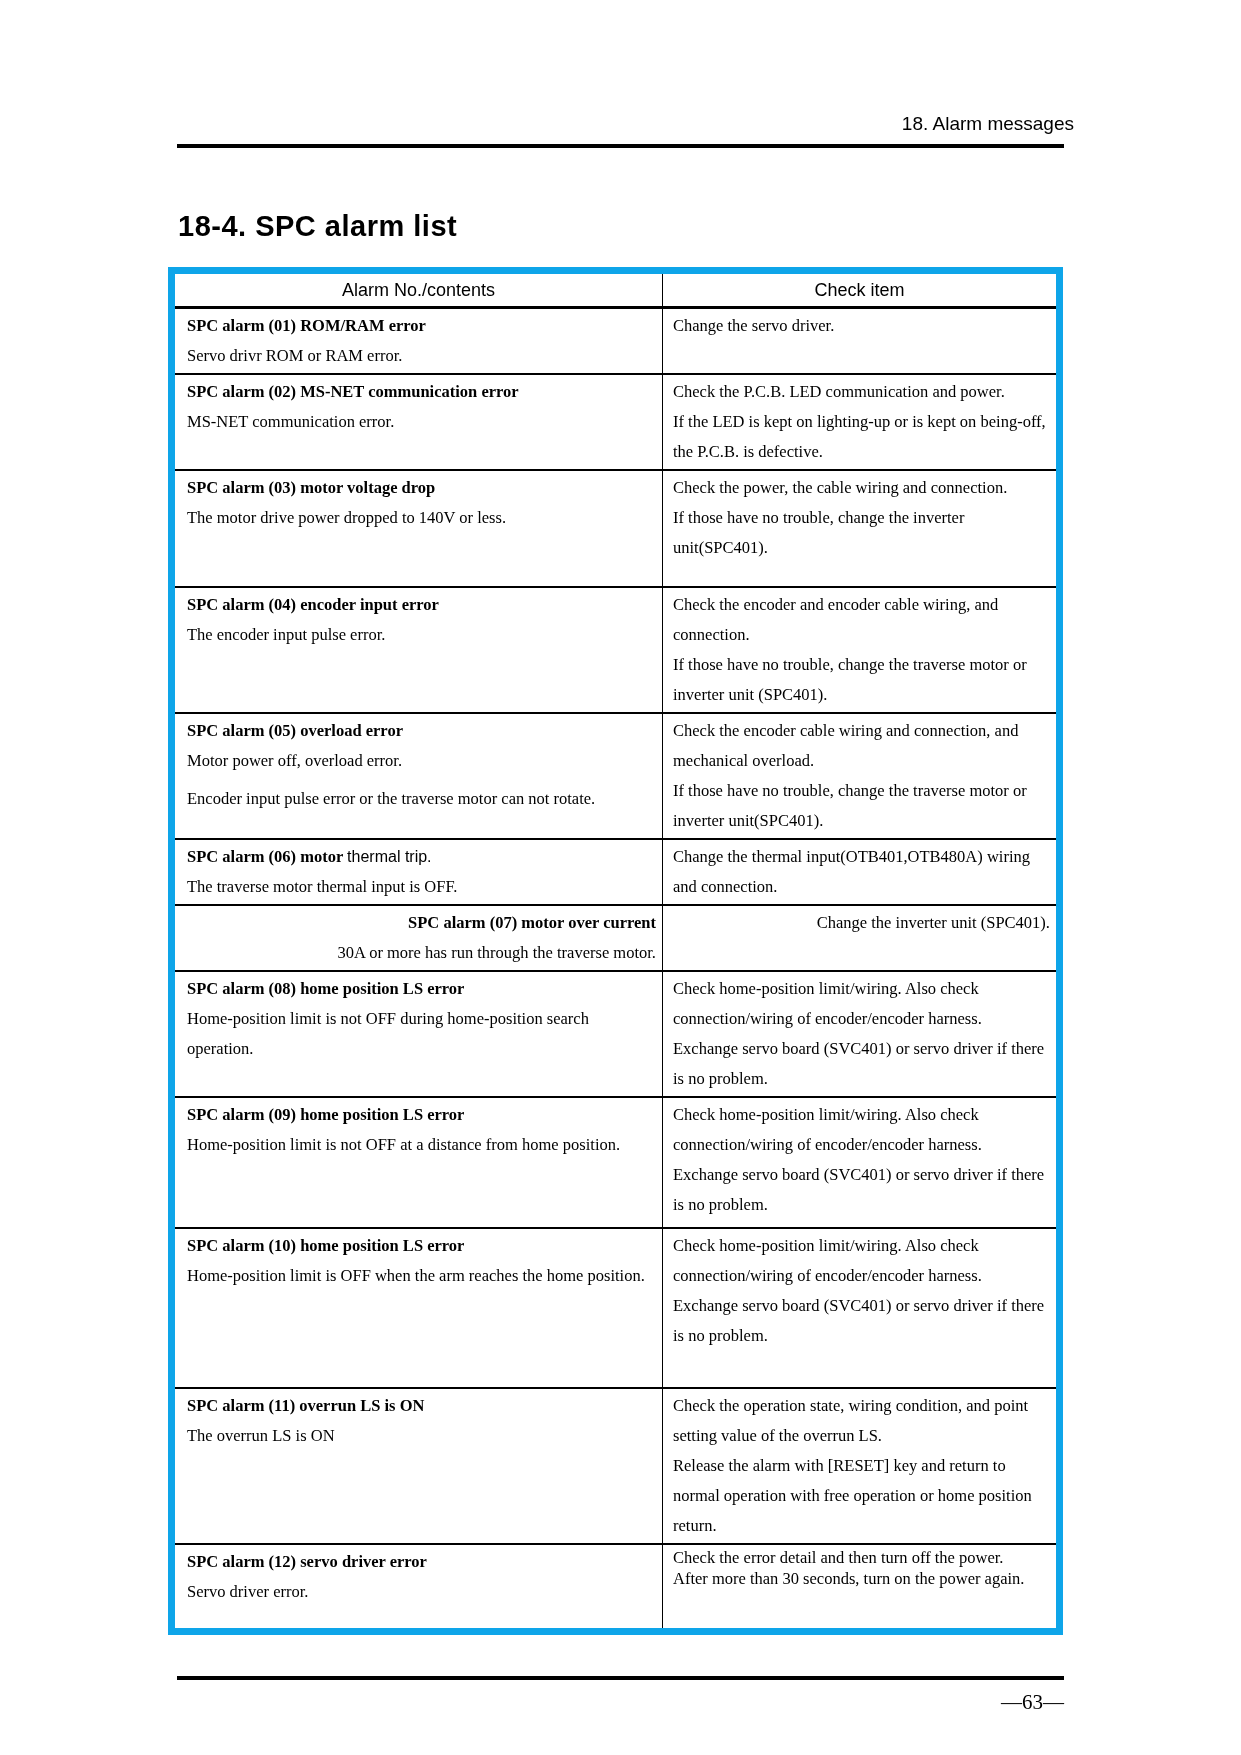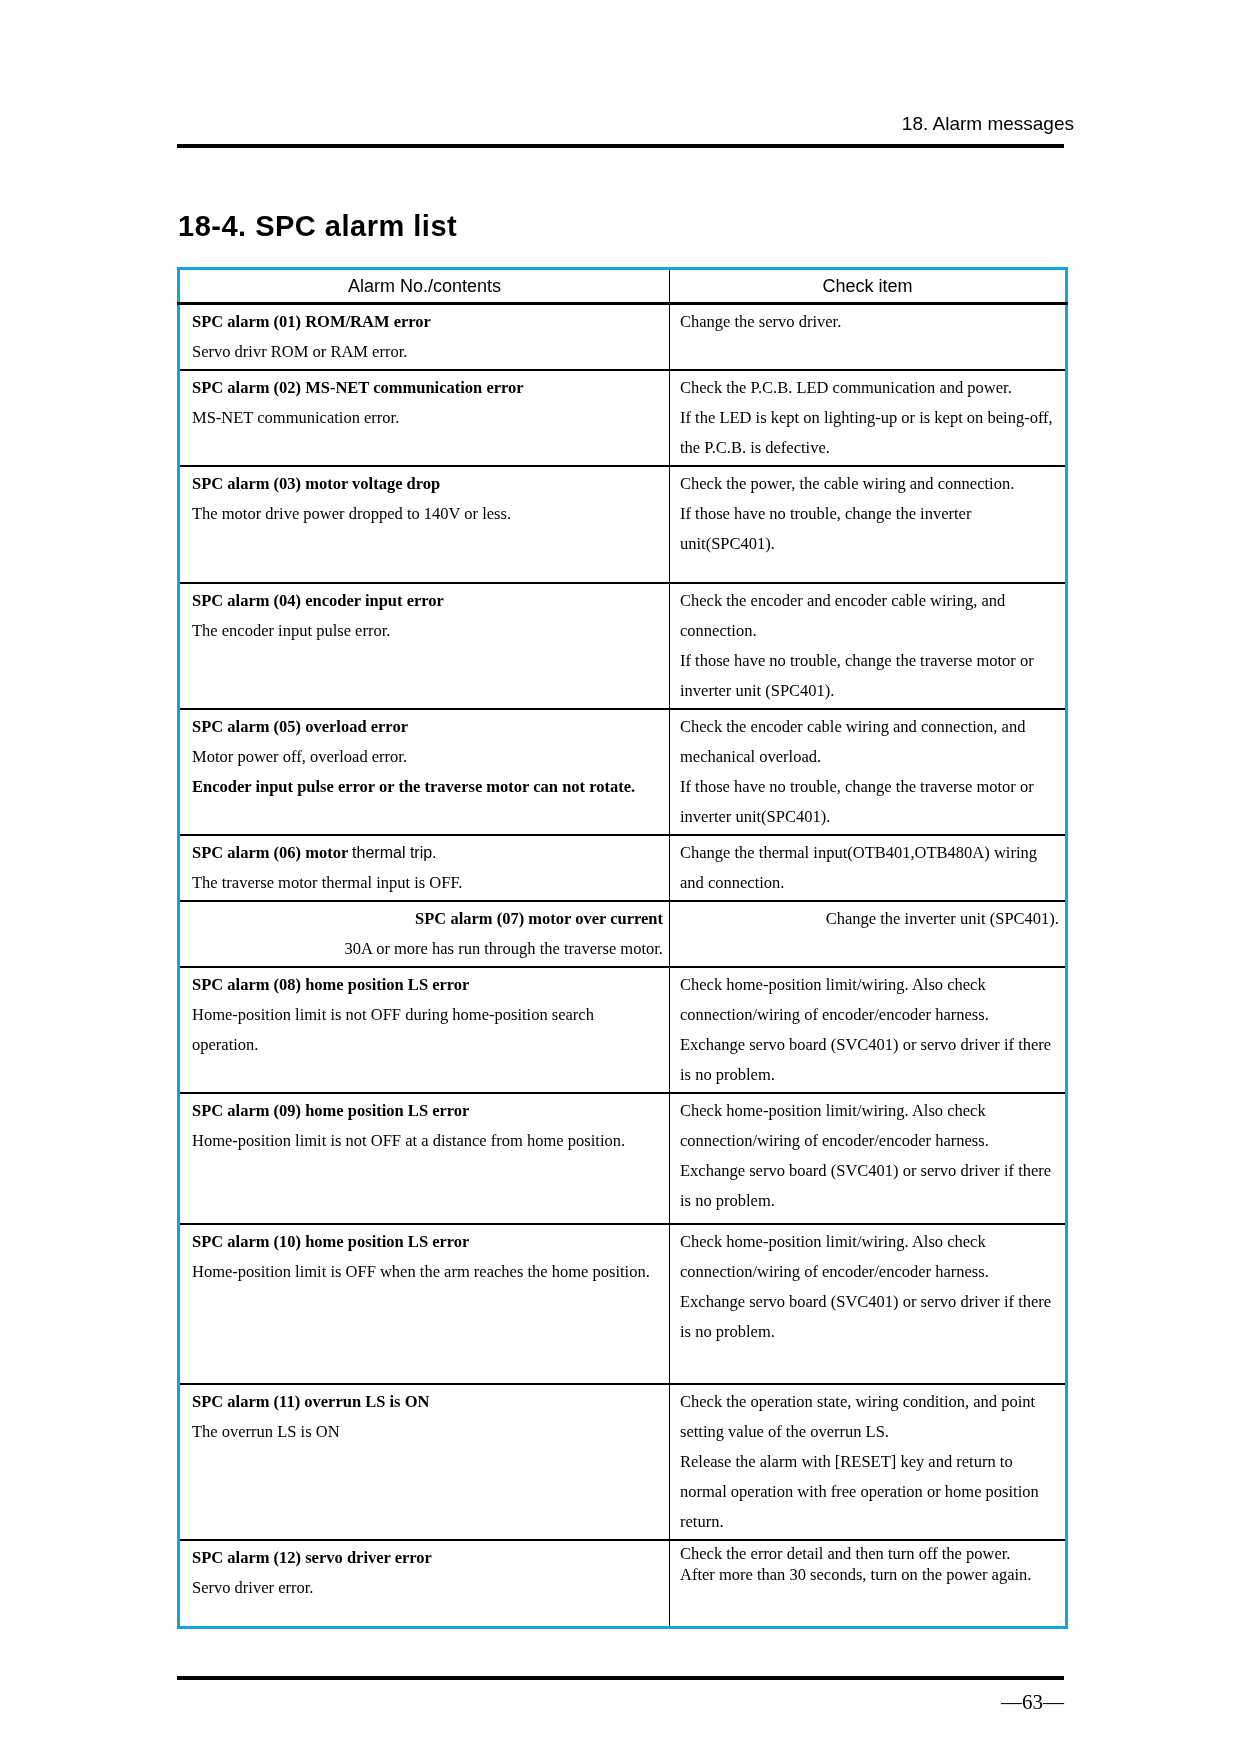--- a/index.html
+++ b/index.html
@@ -42,26 +42,26 @@
     top: 190px;
     font-family: "Liberation Sans", sans-serif;
     font-weight: bold;
     font-size: 29px;
     line-height: 34px;
     letter-spacing: 0.5px;
   }
 
   table.alarm-table {
     position: absolute;
-    left: 177px;
+    left: 168px;
     top: 267px;
     width: 888px;
     border-collapse: collapse;
     table-layout: fixed;
-    border: 3px solid #0ea5e9;
+    border: 7px solid #0ea5e9;
   }
   table.alarm-table th {
     border: 1px solid #000000;
     border-bottom: 3px solid #000000;
     font-family: "Liberation Sans", sans-serif;
     font-weight: normal;
     font-size: 18px;
     height: 32px;
     text-align: center;
     vertical-align: middle;
@@ -85,21 +85,21 @@
   tbody tr:nth-child(6)  { height: 62px; }
   tbody tr:nth-child(7)  { height: 61px; text-align: right; }
   tbody tr:nth-child(8)  { height: 126px; }
   tbody tr:nth-child(9)  { height: 131px; }
   tbody tr:nth-child(10) { height: 160px; }
   tbody tr:nth-child(11) { height: 139px; }
   tbody tr:nth-child(12) { height: 87px; }
 
   .alarm-title { font-weight: bold; }
   .alarm-title .title-plain { font-weight: normal; font-family: "Liberation Sans", sans-serif; font-size: 16px; }
-  .alarm-desc + .alarm-desc { margin-top: 0; font-weight: bold; }
+  .alarm-desc + .alarm-desc { margin-top: 8px; }
   tr.tight td.check-cell .check-line { line-height: 21px; }
 
   .page-number {
     position: absolute;
     left: 177px;
     top: 1690px;
     width: 887px;
     text-align: right;
     font-family: "Liberation Serif", serif;
     font-size: 21px;

